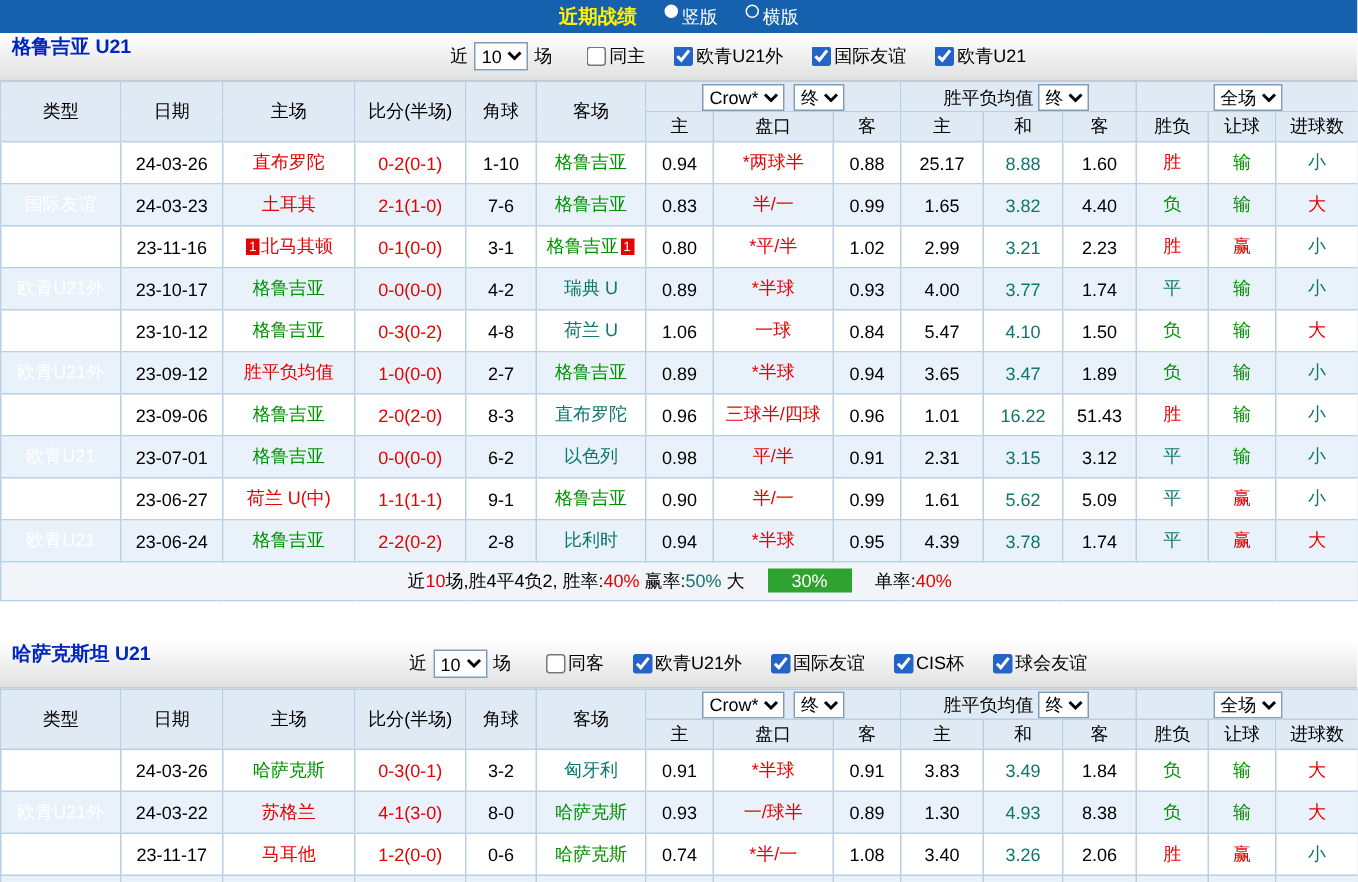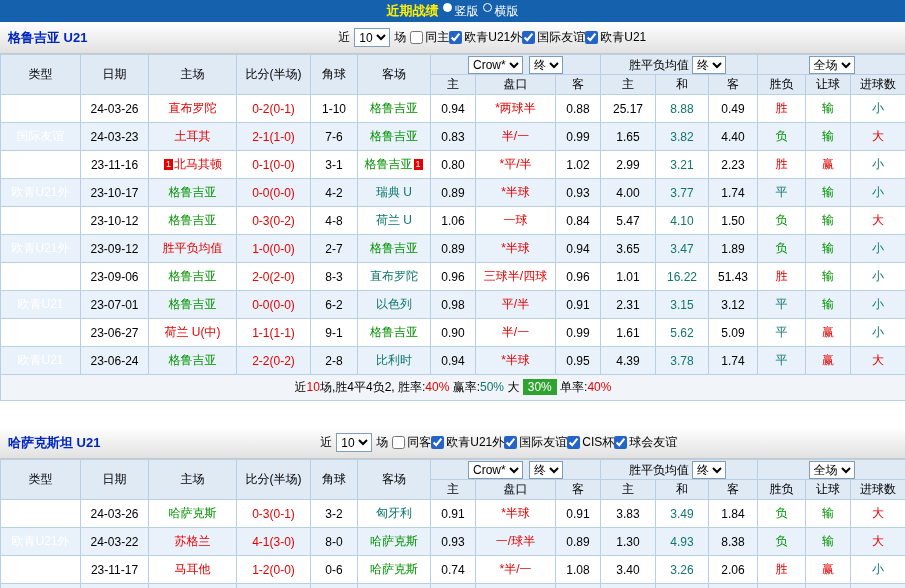--- a/index.html
+++ b/index.html
@@ -1,44 +1,44 @@
 <!DOCTYPE html>
 <html><head>
 <meta charset="utf-8">
 <style>
   *{box-sizing:border-box;margin:0;padding:0}
   html,body{background:#fff}
   body{width:905px;height:588px;overflow:hidden;font-family:"Liberation Sans","DejaVu Sans",sans-serif;font-size:12px;color:#000}
   .page{position:relative;width:905px;height:588px;overflow:hidden}
-  .topbar{height:22px;background:#1661ae;color:#fff;display:flex;align-items:center;justify-content:center;gap:4px}
+  .topbar{height:22px;background:#1661ae;color:#fff;display:flex;align-items:center;justify-content:center;gap:18px}
   .topbar-title{color:#ffef00;font-weight:bold;font-size:13px}
   .radio-wrap{display:inline-flex;gap:3px;cursor:pointer}
   .radio{width:9px;height:9px;border:1px solid #fff;border-radius:50%;display:inline-block}
   .radio.checked{background:#fff}
-  .section-header{height:32px;display:flex;align-items:center;padding:0 8px;background:linear-gradient(#ffffff,#e1e1e1);border-bottom:1px solid #c9c9c9}
+  .section-header{height:32px;display:flex;padding:0 8px;background:linear-gradient(#ffffff,#e1e1e1);border-bottom:1px solid #c9c9c9}
   .team-name{color:#0026c0;font-weight:bold;font-size:13px}
   .filters{display:flex;align-items:center;gap:4px;margin:0 auto}
   .filters select{height:19px;font-size:12px;border:1px solid #7f9db9;background:#fff;font-family:inherit}
-  .cb{display:inline-flex;align-items:center;gap:2px;margin-left:0;cursor:pointer}
+  .cb{display:inline-flex;align-items:center;gap:2px;margin-left:19px;cursor:pointer}
   .cb input{width:13px;height:13px;accent-color:#2464c8;margin:0}
   .stats-table{width:905px;border-collapse:collapse;table-layout:fixed}
   .stats-table th,.stats-table td{border:1px solid #b9cfe6;text-align:center;white-space:nowrap;overflow:hidden;padding:0}
   .stats-table thead th{background:#e0eaf5;font-weight:normal;height:20px}
   .stats-table tbody td{height:28px;background:#fff}
   tr.alt td{background:#e9f2fb}
   tr.summary-row td{background:#f1f4f8;height:26px}
   td.type-green{background:#36a336;color:#fff}
   td.type-blue{background:#4a7cc2;color:#fff}
   td.type-gold{background:#a97b06;color:#fff}
   .c-red{color:#e60000}
   .c-green{color:#009100}
   .c-blue{color:#0f766e}
   .c-black{color:#000}
   .red-badge{display:inline-block;background:#e60000;color:#fff;font-size:9px;line-height:11px;height:11px;min-width:9px;padding:0 1px;margin:0 1px;vertical-align:1px}
-  .pill{background:#2fa32f;color:#fff;padding:1px 5px;margin:0 0}
+  .pill{background:#2fa32f;color:#fff;padding:1px 16px;margin:0 12px}
   .section-gap{height:26px;background:#fff}
   thead select{height:18px;font-size:12px;margin:0 3px;border:1px solid #7f9db9;background:#fff;font-family:inherit}
 </style>
 </head>
 <body>
 
 <div class="page">
 
   <div class="topbar">
     <span class="topbar-title">近期战绩</span>
@@ -128,21 +128,21 @@
           <td>24-03-26</td>
           <td><span class="c-red">直布罗陀</span></td>
           <td class="c-red">0-2(0-1)</td>
           <td>1-10</td>
           <td><span class="c-green">格鲁吉亚</span></td>
           <td>0.94</td>
           <td class="c-red">*两球半</td>
           <td>0.88</td>
           <td>25.17</td>
           <td class="c-blue">8.88</td>
-          <td>0.49</td>
+          <td>1.60</td>
           <td class="c-red">胜</td>
           <td class="c-green">输</td>
           <td class="c-blue">小</td>
         </tr>
         <tr class="alt">
           <td class="type-blue">国际友谊</td>
           <td>24-03-23</td>
           <td><span class="c-red">土耳其</span></td>
           <td class="c-red">2-1(1-0)</td>
           <td>7-6</td>

